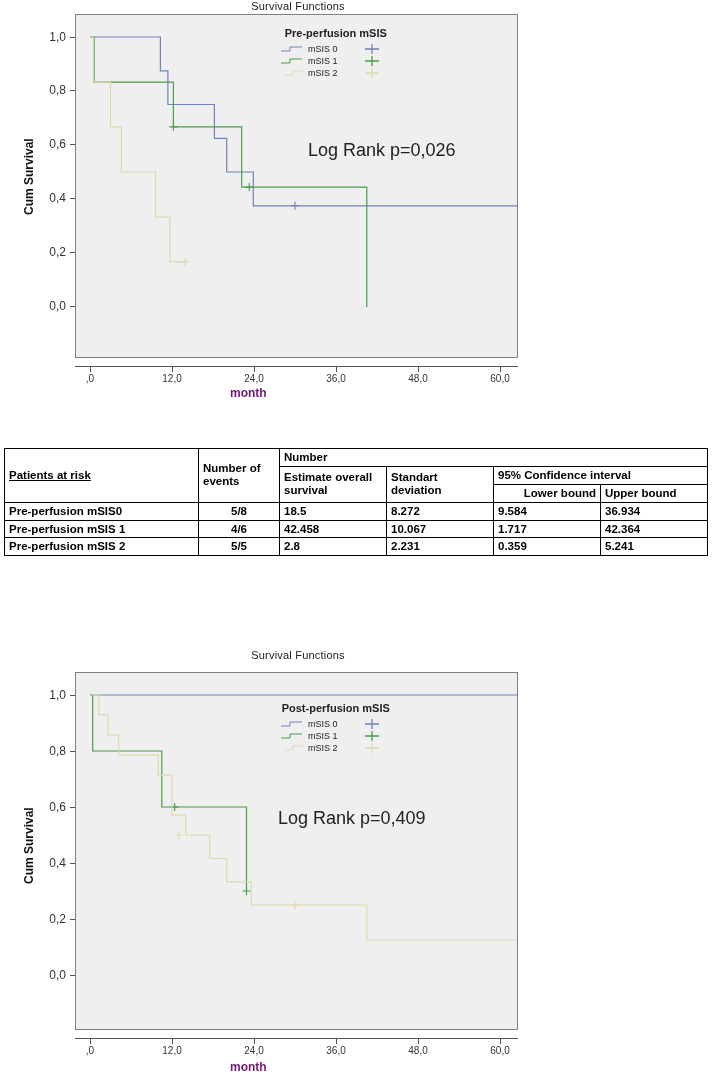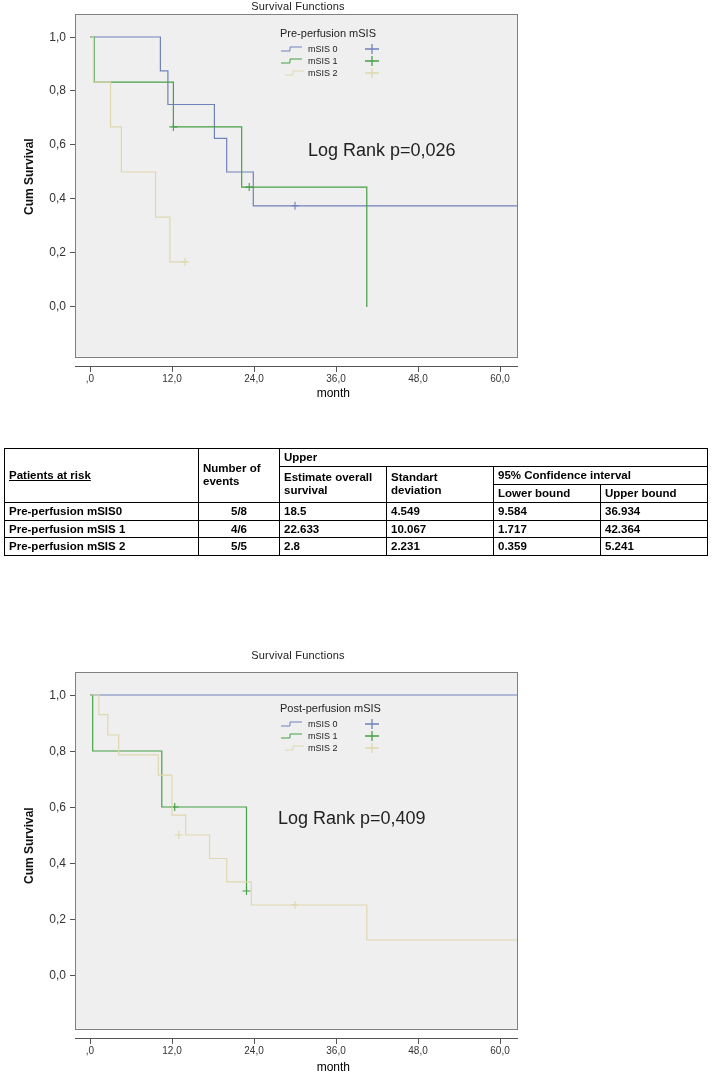--- a/index.html
+++ b/index.html
@@ -1,28 +1,28 @@
 <!DOCTYPE html>
 <html><head>
 <meta charset="utf-8">
 <style>
   html,body{margin:0;padding:0;background:#fff;}
   body{width:712px;height:1090px;position:relative;font-family:"Liberation Sans",sans-serif;overflow:hidden;}
   .chart-block{position:absolute;left:0;width:712px;}
   .chart-title{position:absolute;width:596px;text-align:center;font-weight:normal;font-size:11px;color:#1a1a1a;letter-spacing:.2px;}
   .plot-frame{position:absolute;background:#efefef;border:1px solid #808080;box-sizing:border-box;}
   .axis-label-y{position:absolute;font-weight:bold;font-size:12px;color:#111;transform:rotate(-90deg);transform-origin:left top;white-space:nowrap;}
-  .axis-label-x{position:absolute;font-weight:normal;font-size:12px;color:#000000;text-align:right;}
+  .axis-label-x{position:absolute;font-weight:bold;font-size:12px;color:#701a75;text-align:left;}
   .tick-y{position:absolute;font-size:12px;color:#333;text-align:right;white-space:nowrap;}
   .tick-x{position:absolute;font-size:10px;color:#333;text-align:center;white-space:nowrap;}
   .tick-mark-y{position:absolute;height:1px;background:#555;width:5px;}
   .tick-mark-x{position:absolute;width:1px;background:#555;height:5px;}
   .axis-line-x{position:absolute;height:1px;background:#555;}
   .legend{position:absolute;}
-  .legend-title{font-size:11px;color:#222;text-align:left;white-space:nowrap;margin-bottom:4px;}
+  .legend-title{font-size:11px;color:#222;text-align:center;white-space:nowrap;margin-bottom:4px;font-weight:bold;}
   .legend-row{display:flex;align-items:center;height:12px;font-size:9px;color:#222;}
   .legend-key{width:26px;height:10px;margin-right:2px;position:relative;}
   .legend-key svg{display:block;}
   .legend-text{white-space:nowrap;}
   .legend-cross{width:40px;display:flex;justify-content:center;align-items:center;margin-left:14px;}
   .logrank{position:absolute;font-size:18px;color:#222;white-space:nowrap;}
   svg.curves{position:absolute;left:0;top:0;overflow:visible;}
   table.risk{position:absolute;border-collapse:collapse;table-layout:fixed;}
   table.risk td,table.risk th{border:1.6px solid #000;font-size:11.5px;font-weight:bold;color:#000;padding:2px 4px;font-family:"Liberation Sans",sans-serif;line-height:1.12;vertical-align:middle;}
   table.risk th{text-align:left;}
@@ -122,43 +122,43 @@
   </div>
 
   <div class="logrank" style="left:308px;top:140px;">Log Rank p=0,026</div>
 </div>
 
 <table class="risk" style="left:4px;top:448px;width:704px;">
   <tbody>
       <tr>
     <th rowspan="3" class="lft" style="width:185px;text-decoration:underline;">Patients at risk</th>
     <th rowspan="3" class="lft" style="width:72px;">Number of events</th>
-    <th colspan="4" class="ctr">Upper</th>
+    <th colspan="4" class="ctr">Number</th>
   </tr>
   <tr>
     <th rowspan="2" class="lft" style="width:80px;">Estimate overall survival</th>
     <th rowspan="2" class="lft" style="width:100px;">Standart deviation</th>
     <th colspan="2" class="ctr">95% Confidence interval</th>
   </tr>
   <tr>
-    <th class="lft" style="width:140px;">Lower bound</th>
+    <th class="lft" style="width:140px;text-align:right;">Lower bound</th>
     <th class="lft">Upper bound</th>
   </tr>
   <tr>
     <td class="lft">Pre-perfusion mSIS0</td>
     <td class="ctr">5/8</td>
     <td class="lft">18.5</td>
-    <td class="lft">4.549</td>
+    <td class="lft">8.272</td>
     <td class="lft">9.584</td>
     <td class="lft">36.934</td>
   </tr>
   <tr>
     <td class="lft">Pre-perfusion mSIS 1</td>
     <td class="ctr">4/6</td>
-    <td class="lft">22.633</td>
+    <td class="lft">42.458</td>
     <td class="lft">10.067</td>
     <td class="lft">1.717</td>
     <td class="lft">42.364</td>
   </tr>
   <tr>
     <td class="lft">Pre-perfusion mSIS 2</td>
     <td class="ctr">5/5</td>
     <td class="lft">2.8</td>
     <td class="lft">2.231</td>
     <td class="lft">0.359</td>

